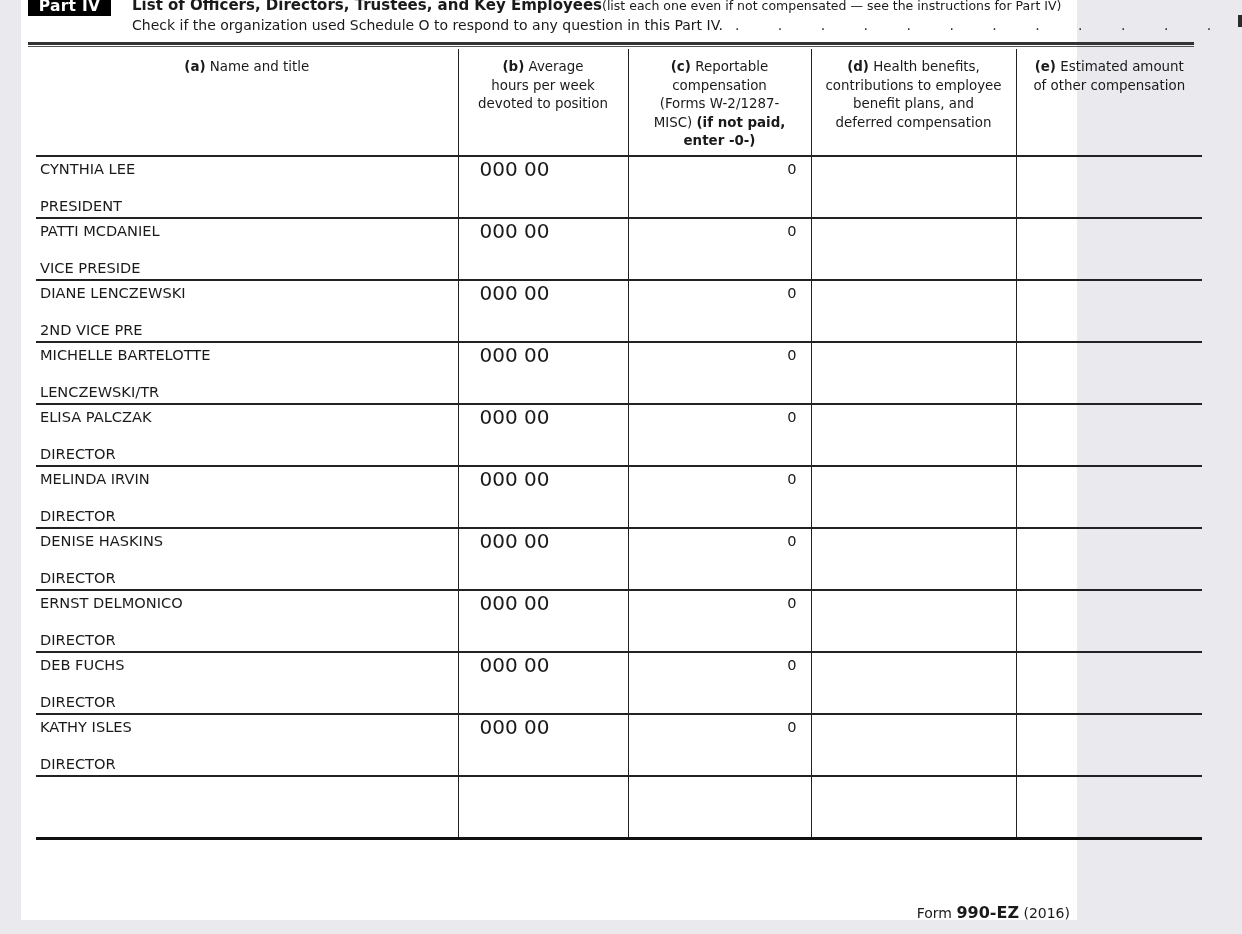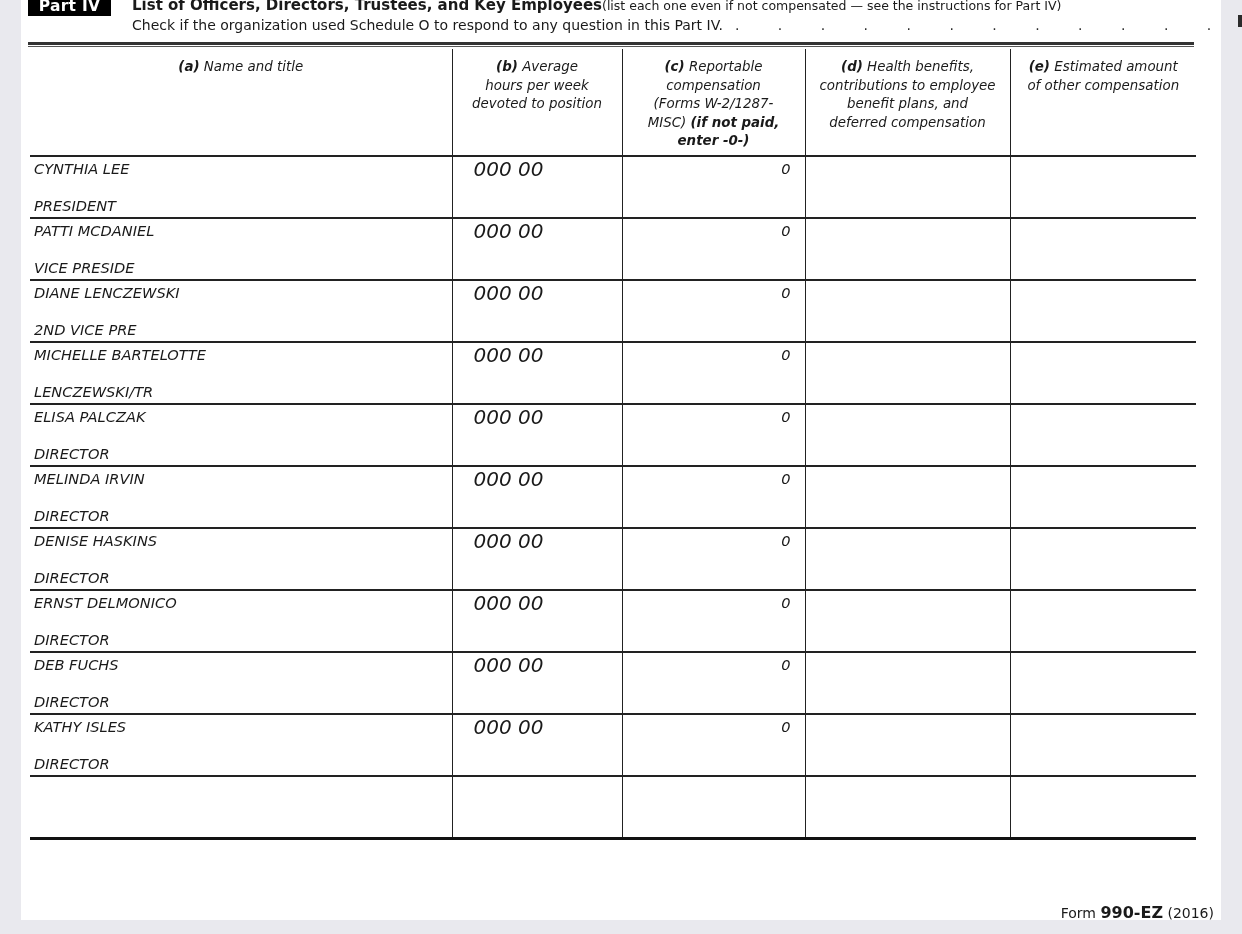--- a/index.html
+++ b/index.html
@@ -14,21 +14,21 @@
     font-family: "DejaVu Sans", "Liberation Sans", sans-serif;
     color: #1a1a1a;
     -webkit-font-smoothing: antialiased;
   }
 
   
   #page {
     position: absolute;
     left: 21px;
     top: 0;
-    width: 1200px;
+    width: 1056px;
     height: 920px;
     background: #ffffff;
     box-sizing: border-box;
   }
 
   
   .part-header {
     position: absolute;
     left: 0;
     top: 0;
@@ -107,26 +107,25 @@
     left: 7px;
     top: 46px;
     width: 1166px;
     height: 0;
     border-top: 1px solid #555555;
   }
 
   
   #officer-table {
     position: absolute;
-    left: 9px;
+    left: 15px;
     top: 49px;
     width: 1166px;
     border-collapse: collapse;
     table-layout: fixed;
-    font-style: italic;
   }
   #officer-table col.c-a { width: 422px; }
   #officer-table col.c-b { width: 170px; }
   #officer-table col.c-c { width: 183px; }
   #officer-table col.c-d { width: 205px; }
   #officer-table col.c-e { width: 186px; }
 
   #officer-table th {
     height: 107px;
     vertical-align: top;

